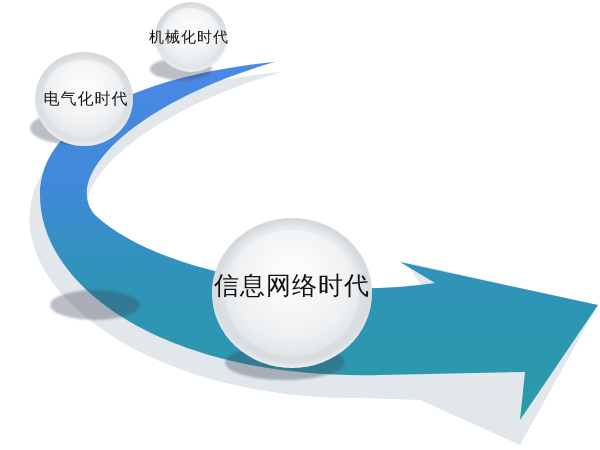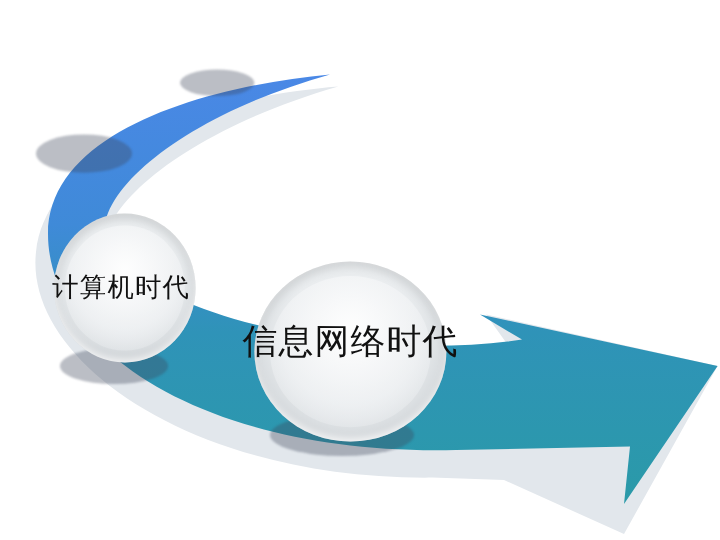--- a/index.html
+++ b/index.html
@@ -91,24 +91,27 @@
          L 435 283
          C 320 300, 160 275, 95 215
          C 60 175, 140 100, 275 62 Z" fill="url(#arrowGrad)"></path>
   </svg>
 
   <div class="shadow" style="left:150px;top:58px;width:62px;height:22px;"></div>
   <div class="shadow" style="left:30px;top:112px;width:80px;height:32px;"></div>
   <div class="shadow" style="left:50px;top:290px;width:90px;height:30px;"></div>
   <div class="shadow" style="left:225px;top:345px;width:120px;height:35px;"></div>
 
+  <div class="bubble" style="left:155px;top:2px;width:72px;height:70px;">
+    <span class="label" style="font-size:15px;margin-left:-4px;">机械化时代</span>
+  </div>
+
+  <div class="bubble" style="left:35px;top:52px;width:98px;height:94px;">
+    <span class="label" style="font-size:16px;margin-left:4px;">电气化时代</span>
+  </div>
 
 
-  <div class="bubble" style="left:45px;top:178px;width:118px;height:124px;">
-    <span class="label" style="font-size:22px;margin-left:-6px;">计算机时代</span>
-  </div>
-
   <div class="bubble" style="left:212px;top:218px;width:160px;height:150px;">
-    <span class="label" style="font-size:29px;margin-top:-16px;">信息网络时代</span>
+    <span class="label" style="font-size:25px;margin-top:-16px;">信息网络时代</span>
   </div>
 
 
 </div>
 
 </body></html>

